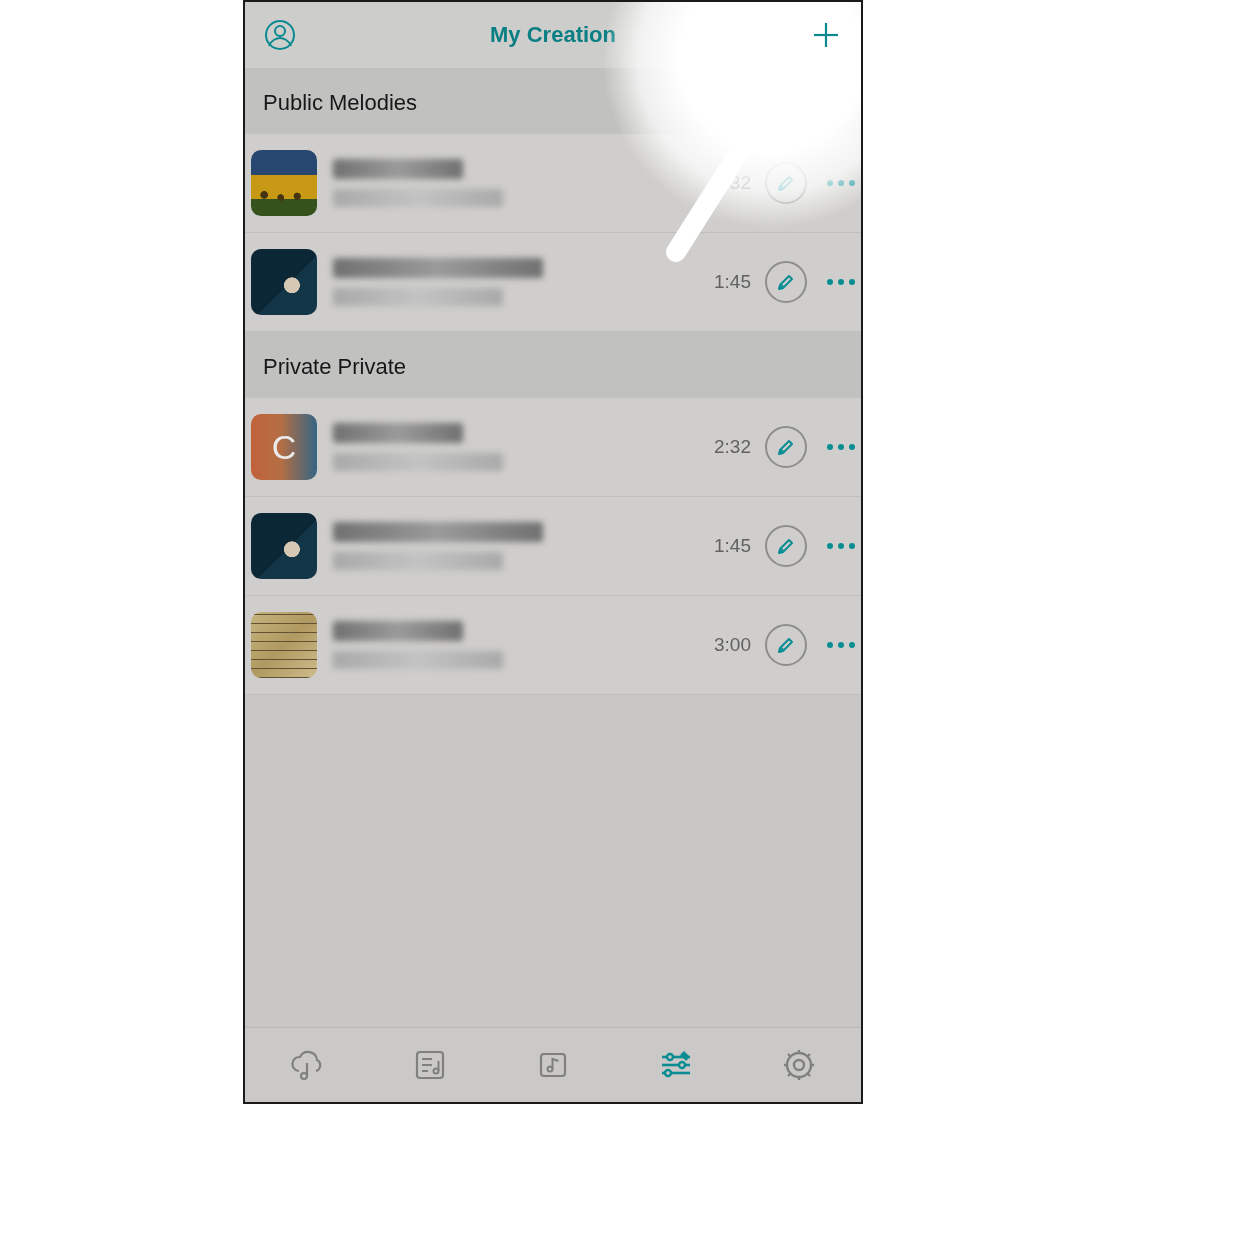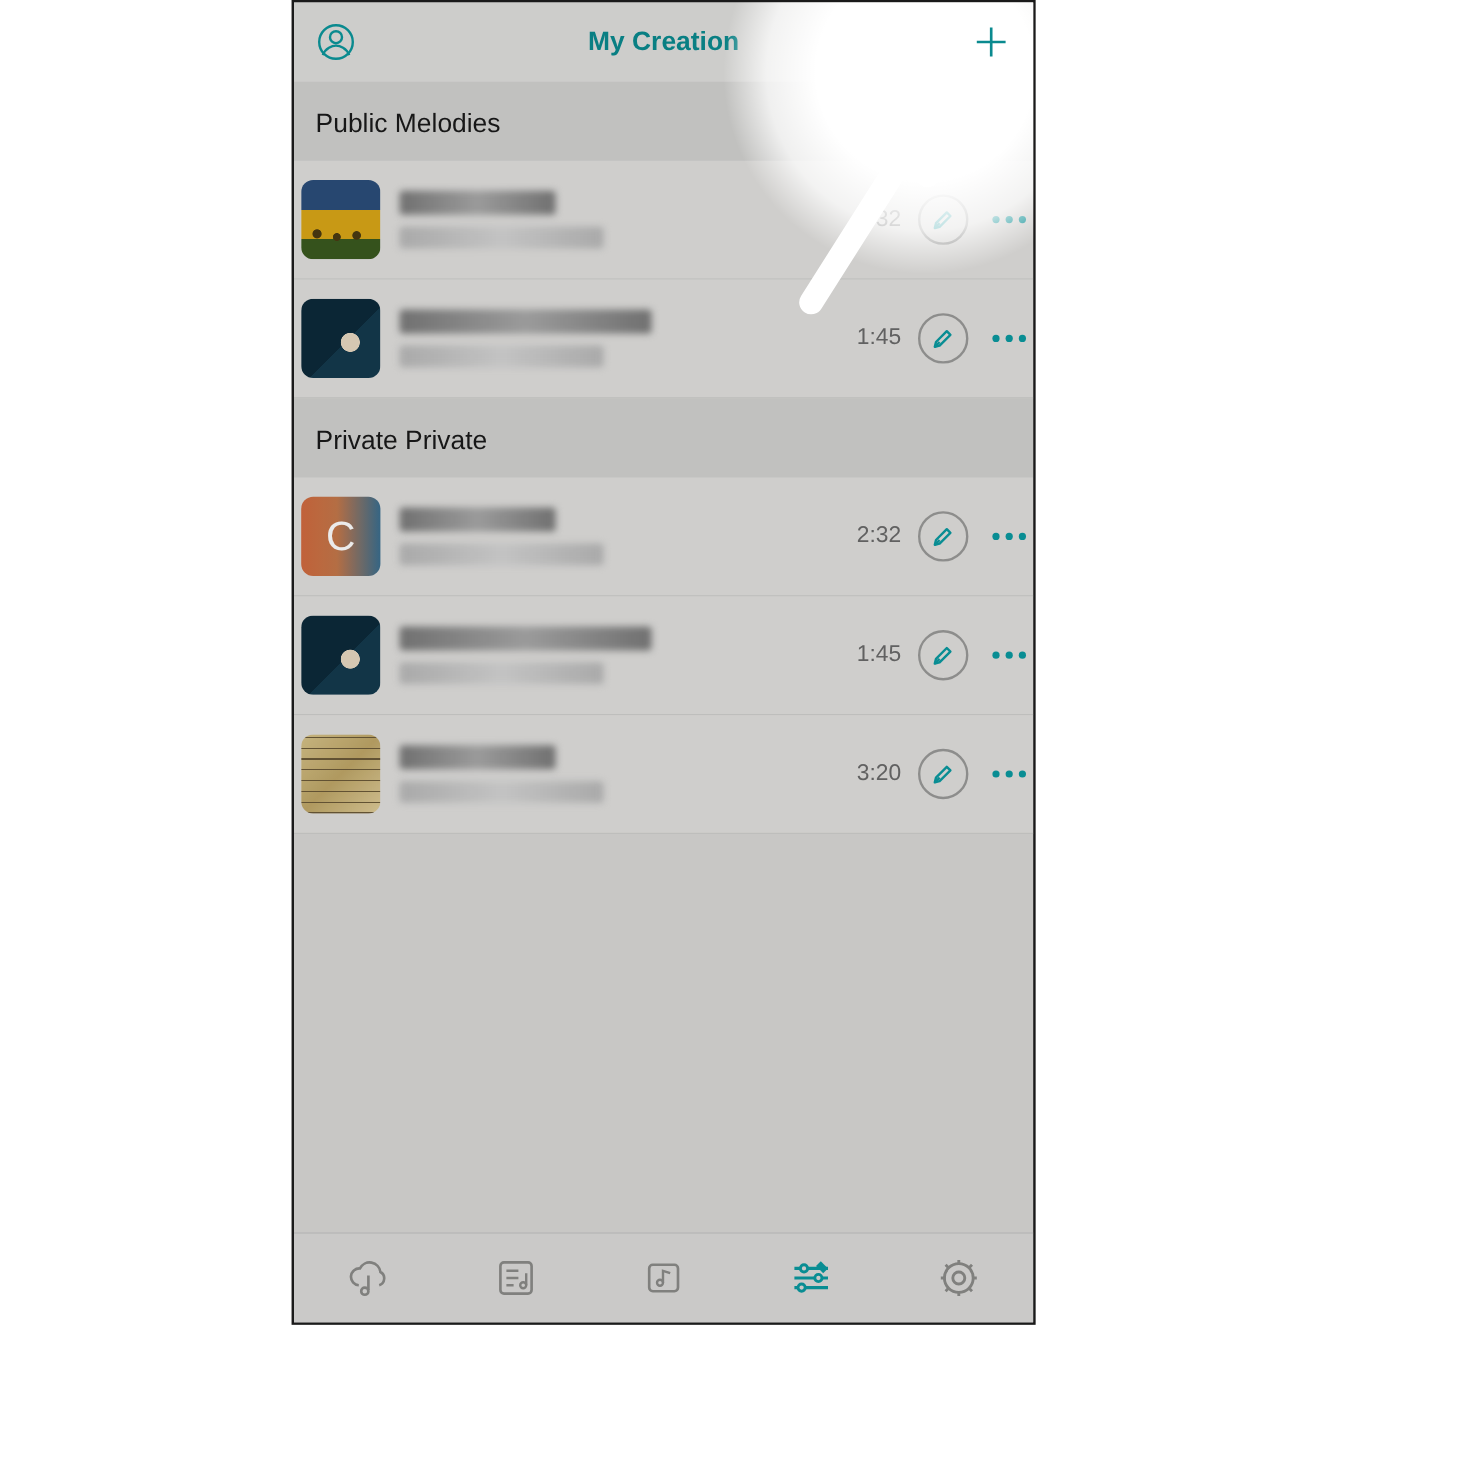--- a/index.html
+++ b/index.html
@@ -159,21 +159,21 @@
           <span></span>
         </div>
     </div>
 
     <div class="row">
       <div class="thumb sheet"></div>
       <div class="rowtext">
         <div class="blur t"></div>
         <div class="blur s"></div>
       </div>
-      <div class="dur">3:20</div>
+      <div class="dur">3:00</div>
       <div class="editbtn">
         <svg width="20" height="20" viewBox="0 0 20 20">
           <path d="M3 17l1-4 9-9 3 3-9 9-4 1z" fill="none" stroke="#0a9aa0" stroke-width="2" stroke-linejoin="round"></path>
           <line x1="3" y1="17" x2="7" y2="13" stroke="#0a9aa0" stroke-width="2"></line>
         </svg>
       </div>
       <div class="dots">
           <span></span>
           <span></span>
           <span></span>

